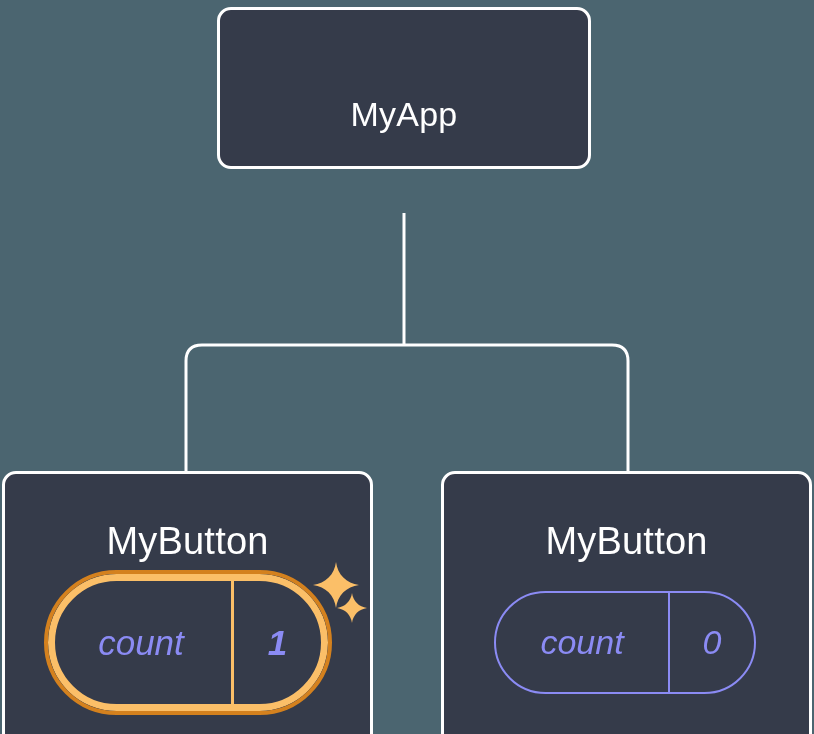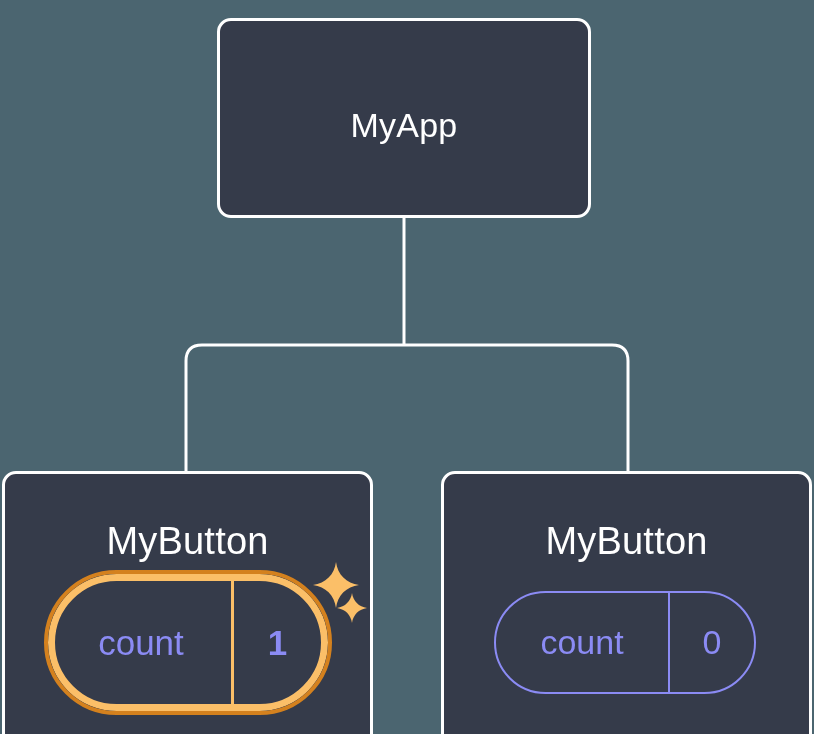--- a/index.html
+++ b/index.html
@@ -34,23 +34,23 @@
   
   .node-card {
     position: absolute;
     background: #353b4a;
     border: 3px solid #ffffff;
     border-radius: 14px;
     box-sizing: border-box;
   }
   #node-myapp {
     left: 217px;
-    top: 18px;
+    top: 7px;
     width: 374px;
-    height: 200px;
+    height: 162px;
   }
   #node-mybutton-left {
     left: 2px;
     top: 471px;
     width: 371px;
     height: 280px;
   }
   #node-mybutton-right {
     left: 441px;
     top: 471px;
@@ -80,20 +80,21 @@
   }
 
   
   .state-pill {
     position: absolute;
     box-sizing: border-box;
     display: flex;
     align-items: stretch;
     border-radius: 999px;
     overflow: hidden;
+    font-style: italic;
   }
   .pill-key, .pill-value {
     display: flex;
     align-items: center;
     justify-content: center;
     box-sizing: border-box;
     white-space: nowrap;
   }
 
   

